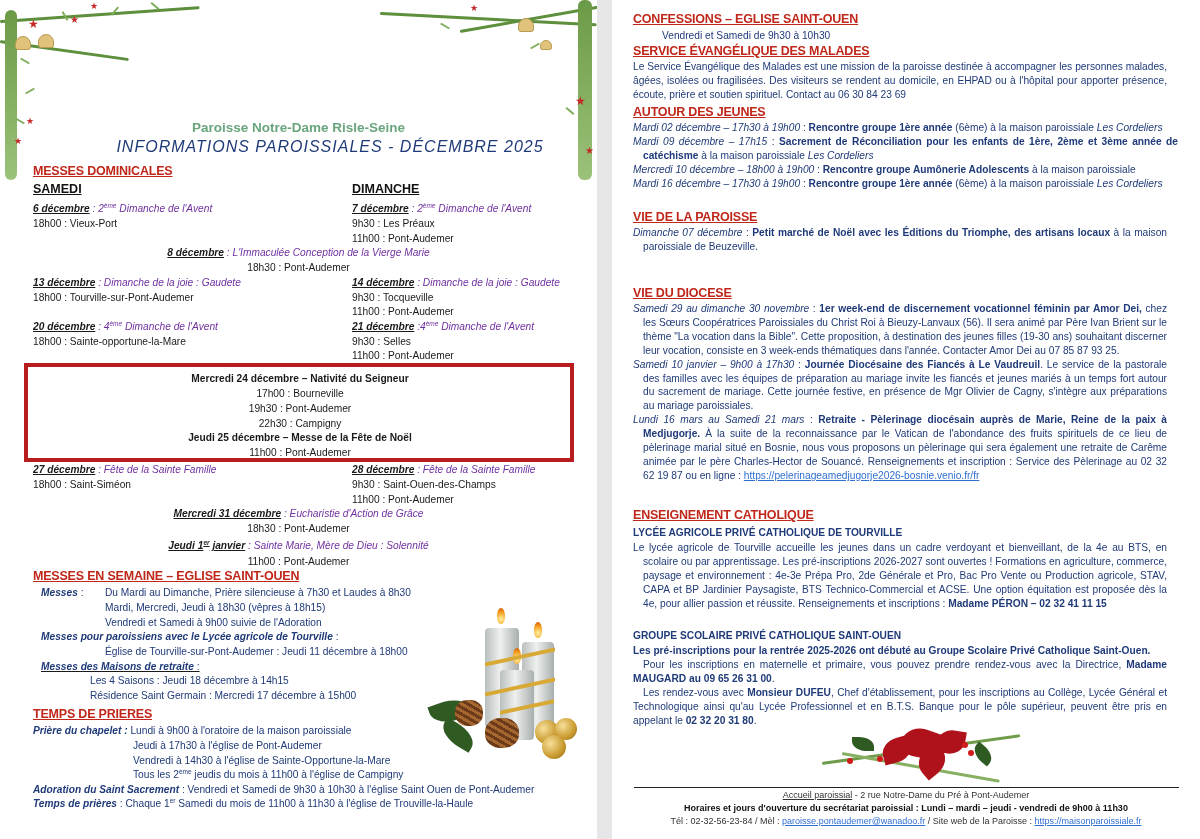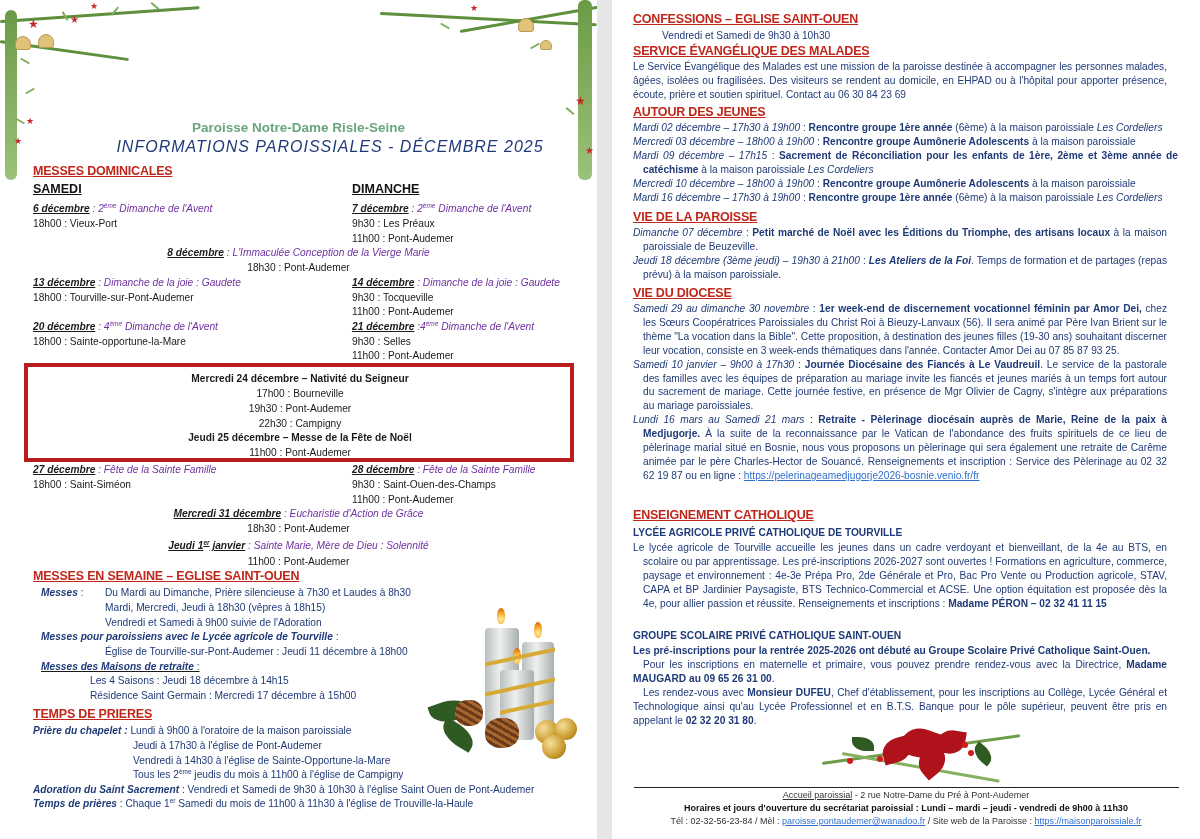--- a/index.html
+++ b/index.html
@@ -208,30 +208,28 @@
 
   <div class="abs h-red" style="left:21px;top:12px;">CONFESSIONS – EGLISE SAINT-OUEN</div>
   <div class="abs t blue" style="left:50px;top:29px;">Vendredi et Samedi de 9h30 à 10h30</div>
 
   <div class="abs h-red" style="left:21px;top:44px;">SERVICE ÉVANGÉLIQUE DES MALADES</div>
   <div class="para just" style="left:21px;top:60px;width:534px;">Le Service Évangélique des Malades est une mission de la paroisse destinée à accompagner les personnes malades, âgées, isolées ou fragilisées. Des visiteurs se rendent au domicile, en EHPAD ou à l'hôpital pour apporter présence, écoute, prière et soutien spirituel. Contact au 06 30 84 23 69</div>
 
   <div class="abs h-red" style="left:21px;top:105px;">AUTOUR DES JEUNES</div>
   <div class="para" style="left:21px;top:121px;width:545px;">
     <div style="white-space:nowrap;"><i>Mardi 02 décembre – 17h30 à 19h00</i> : <b>Rencontre groupe 1ère année</b><span> (6ème) à la maison paroissiale </span><i>Les Cordeliers</i></div>
-    <div style="white-space:nowrap;"><i>Mercredi 03 décembre – 18h00 à 19h00</i> : <b>Rencontre groupe Aumônerie Adolescents</b><span> à la maison paroissiale</span></div>
     <div style="text-align:justify;padding-left:10px;text-indent:-10px;"><i>Mardi 09 décembre – 17h15</i> : <b>Sacrement de Réconciliation pour les enfants de 1ère, 2ème et 3ème année de catéchisme</b><span> à la maison paroissiale </span><i>Les Cordeliers</i></div>
     <div style="white-space:nowrap;"><i>Mercredi 10 décembre – 18h00 à 19h00</i> : <b>Rencontre groupe Aumônerie Adolescents</b><span> à la maison paroissiale</span></div>
     <div style="white-space:nowrap;"><i>Mardi 16 décembre – 17h30 à 19h00</i> : <b>Rencontre groupe 1ère année</b><span> (6ème) à la maison paroissiale </span><i>Les Cordeliers</i></div>
   </div>
 
   <div class="abs h-red" style="left:21px;top:210px;">VIE DE LA PAROISSE</div>
   <div class="para" style="left:21px;top:226px;width:534px;">
     <div style="text-align:justify;padding-left:10px;text-indent:-10px;"><i>Dimanche 07 décembre</i> : <b>Petit marché de Noël avec les Éditions du Triomphe, des artisans locaux</b><span> à la maison paroissiale de Beuzeville.</span></div>
-    <div style="text-align:justify;padding-left:10px;text-indent:-10px;"><i>Jeudi 18 décembre (3ème jeudi) – 19h30 à 21h00</i> : <b><i>Les Ateliers de la Foi</i></b><span>. Temps de formation et de partages (repas prévu) à la maison paroissiale.</span></div>
   </div>
 
   <div class="abs h-red" style="left:21px;top:286px;">VIE DU DIOCESE</div>
   <div class="para" style="left:21px;top:302px;width:534px;">
     <div style="text-align:justify;padding-left:10px;text-indent:-10px;"><i>Samedi 29 au dimanche 30 novembre</i> : <b>1er week-end de discernement vocationnel féminin par Amor Dei,</b><span> chez les Sœurs Coopératrices Paroissiales du Christ Roi à Bieuzy-Lanvaux (56). Il sera animé par Père Ivan Brient sur le thème "La vocation dans la Bible". Cette proposition, à destination des jeunes filles (19-30 ans) souhaitant discerner leur vocation, consiste en 3 week-ends thématiques dans l'année. Contacter Amor Dei au 07 85 87 93 25.</span></div>
     <div style="text-align:justify;padding-left:10px;text-indent:-10px;"><i>Samedi 10 janvier – 9h00 à 17h30</i> : <b>Journée Diocésaine des Fiancés à Le Vaudreuil</b><span>. Le service de la pastorale des familles avec les équipes de préparation au mariage invite les fiancés et jeunes mariés à un temps fort autour du sacrement de mariage. Cette journée festive, en présence de Mgr Olivier de Cagny, s'intègre aux préparations au mariage paroissiales.</span></div>
     <div style="text-align:justify;padding-left:10px;text-indent:-10px;"><i>Lundi 16 mars au Samedi 21 mars</i> : <b>Retraite - Pèlerinage diocésain auprès de Marie, Reine de la paix à Medjugorje.</b><span> À la suite de la reconnaissance par le Vatican de l'abondance des fruits spirituels de ce lieu de pèlerinage marial situé en Bosnie, nous vous proposons un pèlerinage qui sera également une retraite de Carême animée par le père Charles-Hector de Souancé. Renseignements et inscription : Service des Pèlerinage au 02 32 62 19 87 ou en ligne : </span><a class="link">https://pelerinageamedjugorje2026-bosnie.venio.fr/fr</a></div>
   </div>
 
   <div class="abs h-red" style="left:21px;top:508px;">ENSEIGNEMENT CATHOLIQUE</div>

